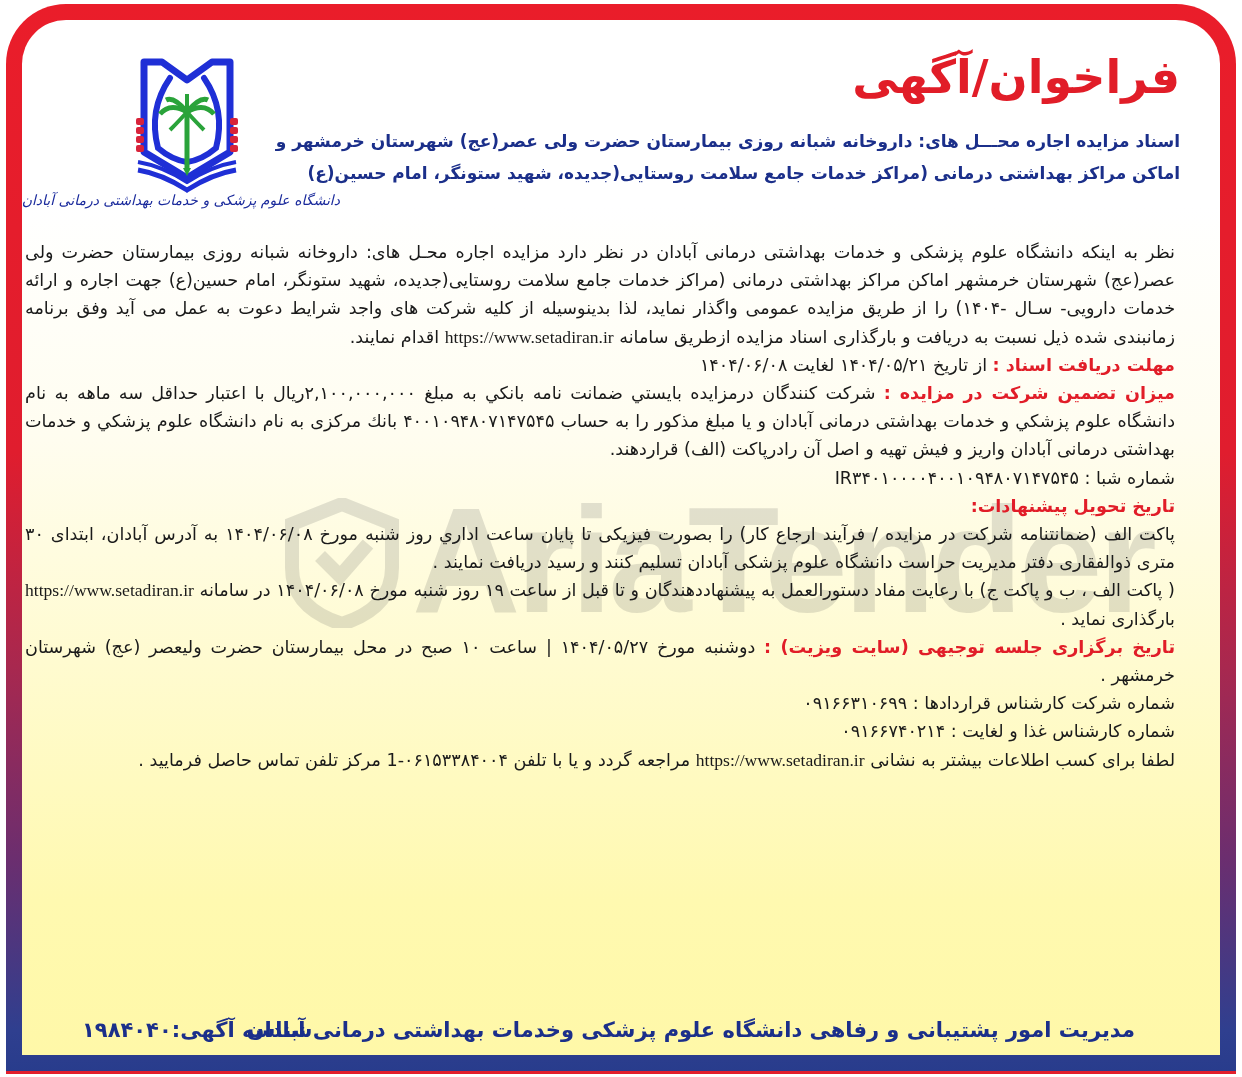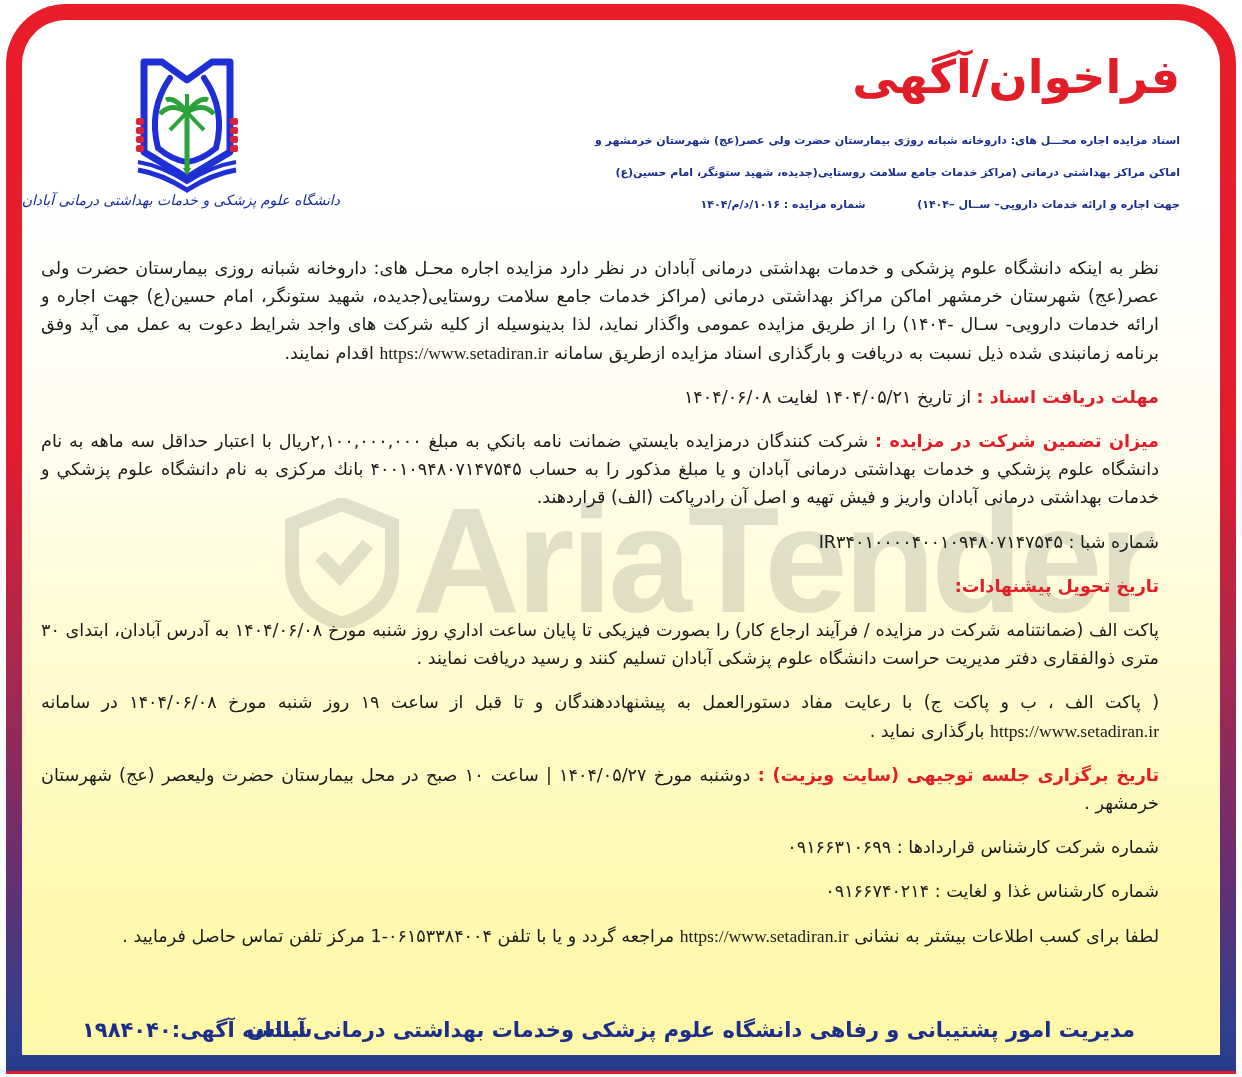--- a/index.html
+++ b/index.html
@@ -33,37 +33,37 @@
   .wm-icon {
     position:absolute; left:0; top:18px; width:120px; height:130px;
   }
   .title {
     position:absolute; right:40px; top:30px; color:#e11d28;
     font-size:46px; font-weight:bold; letter-spacing:0.5px;
     font-family:"DejaVu Sans", sans-serif;
   }
   .subtitle {
     position:absolute; right:40px; top:105px; width:820px;
-    color:#1b2f8a; font-weight:bold; font-size:11px; line-height:32px; text-align:right;
+    color:#1b2f8a; font-weight:bold; font-size:17px; line-height:32px; text-align:right;
   }
   .subtitle .row { display:block; white-space:nowrap; }
   .subtitle .num-gap { display:inline-block; width:44px; }
   .logo {
     position:absolute; left:30px; top:20px; width:270px; height:180px;
   }
   .logo-caption {
     position:absolute; left:58px; top:172px; width:260px; text-align:center;
     color:#1a2a9c; font-family:"DejaVu Serif", serif; font-style:italic; font-size:14px;
     white-space:nowrap;
   }
   .body-text {
     position:absolute; right:45px; top:218px; width:1150px;
     color:#1a1a1a; font-size:17.6px; line-height:28.2px; text-align:justify;
   }
-  .p { display:block; margin:16px; }
+  .p { display:block; margin:0; }
   .red { color:#e11d28; font-weight:bold; }
   .ltr { direction:ltr; unicode-bidi:embed; font-family:"Liberation Serif", serif; }
   .contact-block { padding-right:0; }
   .footer {
     position:absolute; right:85px; top:998px; left:60px; height:36px;
     color:#1b2f8a; font-weight:bold; font-size:21px; white-space:nowrap;
   }
   .footer .org { position:absolute; right:0; top:0; }
   .footer .adid { position:absolute; left:0; top:0; }
 </style>
@@ -81,26 +81,20 @@
       <path d="M38 58 L58 78 L86 46" fill="none" stroke="#555" stroke-width="14"></path>
     </svg>
     <div class="wm-text">AriaTender</div>
   </div>
 
   <div class="title">فراخوان/آگهی</div>
 
   <div class="subtitle">
     <span class="row">اسناد مزایده اجاره محـــل های: داروخانه شبانه روزی بیمارستان حضرت ولی عصر(عج) شهرستان خرمشهر و</span>
     <span class="row">اماکن مراکز بهداشتی درمانی (مراکز خدمات جامع سلامت روستایی(جدیده، شهید ستونگر، امام حسین(ع)</span>
-    <span class="row">
-      <span>جهت اجاره و ارائه خدمات دارویی– ســال –۱۴۰۴)</span>
-      <span class="num-gap"></span>
-      <span>شماره مزایده :</span>
-      <span>۱۰۱۶/د/م/۱۴۰۴</span>
-    </span>
   </div>
 
   <svg class="logo" viewBox="0 0 270 180">
 
     <path d="M92 22 L92 112 L122 130 L135 138 L148 130 L178 112 L178 22 L160 22 L135 40 L110 22 Z" fill="none" stroke="#1f2fd6" stroke-width="7" stroke-linejoin="round"></path>
 
     <path d="M118 38 Q96 70 106 108 Q120 120 135 122" fill="none" stroke="#1f2fd6" stroke-width="6" stroke-linecap="round"></path>
     <path d="M152 38 Q174 70 164 108 Q150 120 135 122" fill="none" stroke="#1f2fd6" stroke-width="6" stroke-linecap="round"></path>
 
     <path d="M135 72 L135 128" stroke="#2aa33a" stroke-width="5"></path>

